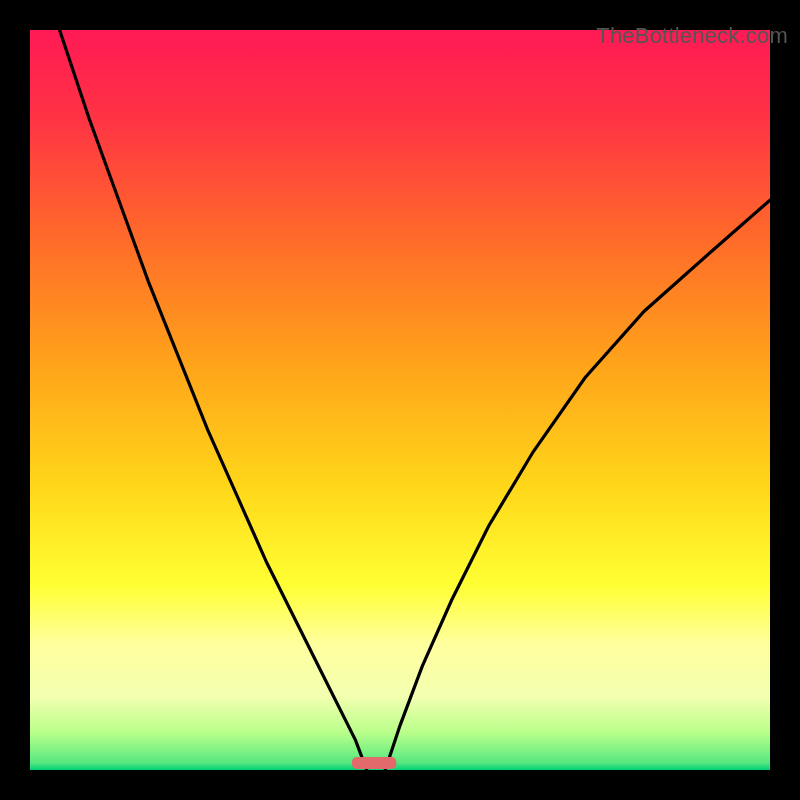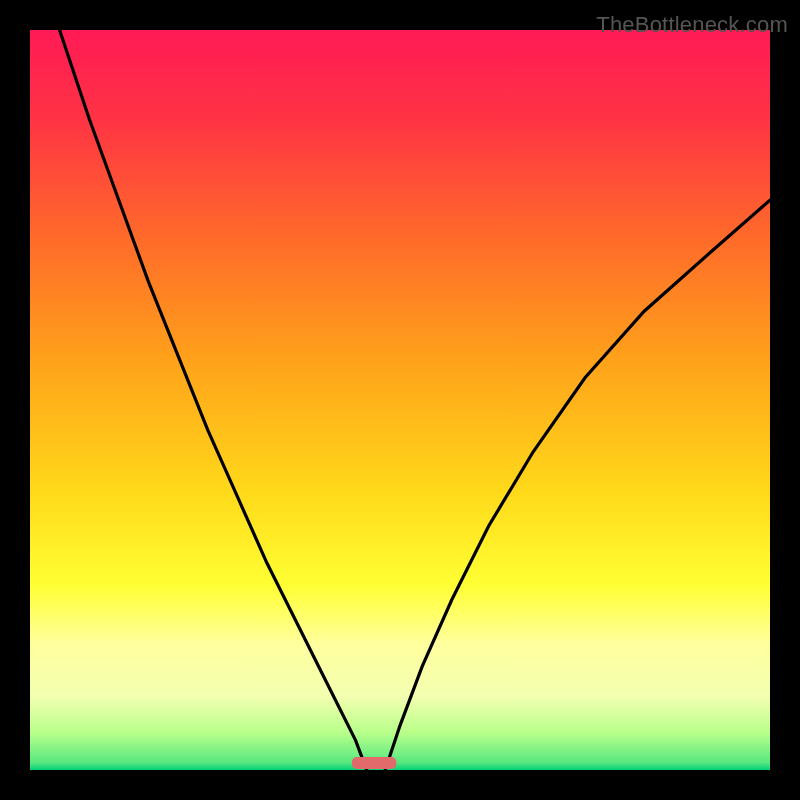--- a/index.html
+++ b/index.html
@@ -14,21 +14,21 @@
   .frame {
     position: absolute;
     left: 30px;
     top: 30px;
     width: 740px;
     height: 740px;
     overflow: hidden;
   }
   .watermark {
     position: absolute;
-    top: 12px;
+    top: 23px;
     right: 12px;
     color: #555;
     font-size: 22px;
     font-weight: 500;
     letter-spacing: 0.2px;
     z-index: 10;
   }
   svg {
     display: block;
   }

